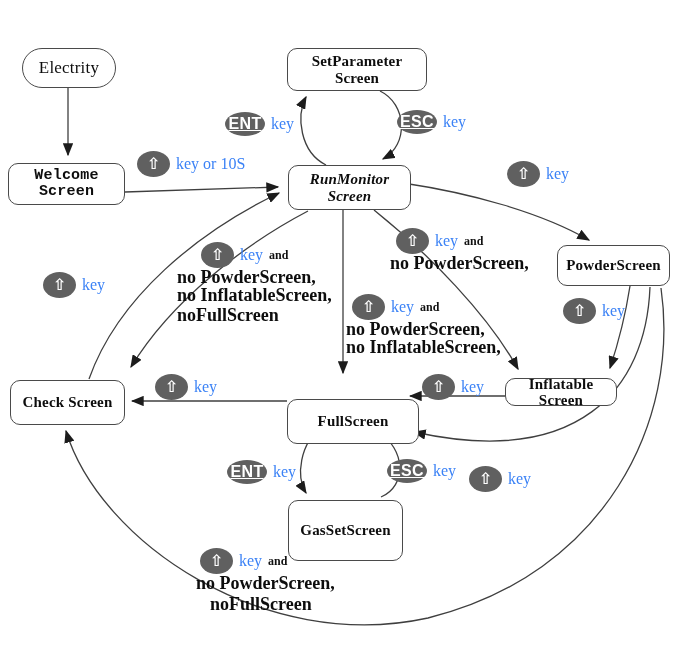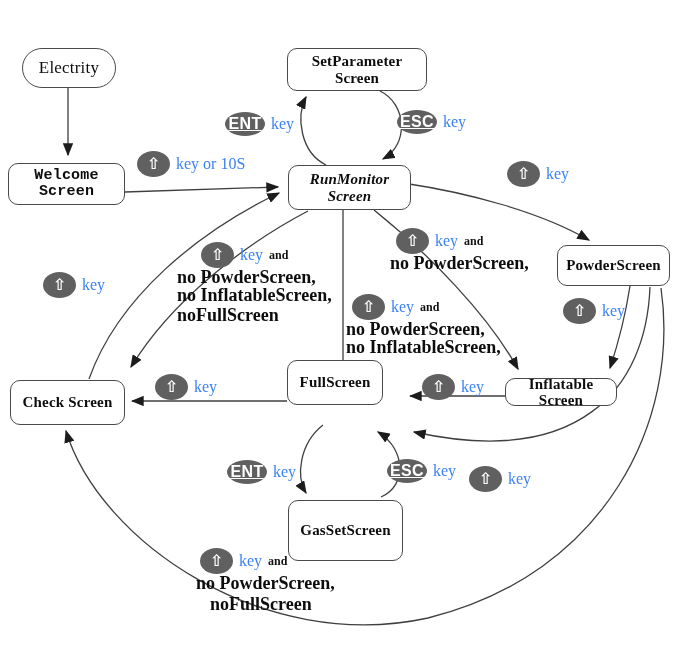--- a/index.html
+++ b/index.html
@@ -75,21 +75,21 @@
   <div class="node" style="left:288px;top:165px;width:123px;height:45px;font-style:italic;">
     <span class="nlabel">RunMonitor
 Screen</span>
   </div>
   <div class="node" style="left:10px;top:380px;width:115px;height:45px;">
     <span class="nlabel">Check Screen</span>
   </div>
   <div class="node" style="left:557px;top:245px;width:113px;height:41px;">
     <span class="nlabel">PowderScreen</span>
   </div>
-  <div class="node" style="left:287px;top:360px;width:96px;height:45px;font-family:Liberation Serif, serif;">
+  <div class="node" style="left:287px;top:399px;width:132px;height:45px;font-family:Liberation Serif, serif;">
     <span class="nlabel">FullScreen</span>
   </div>
   <div class="node" style="left:505px;top:378px;width:112px;height:28px;">
     <span class="nlabel">Inflatable
 Screen</span>
   </div>
   <div class="node" style="left:288px;top:500px;width:115px;height:61px;">
     <span class="nlabel">GasSetScreen</span>
   </div>
 

